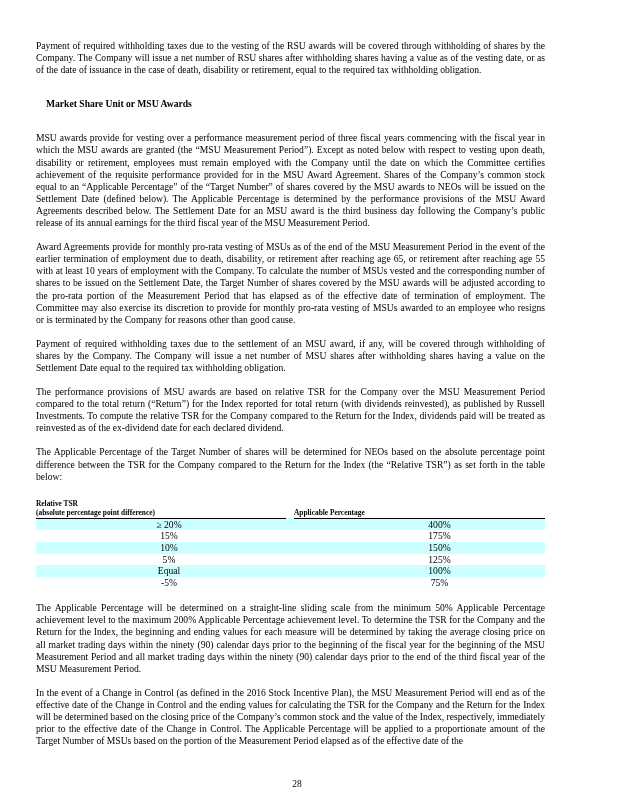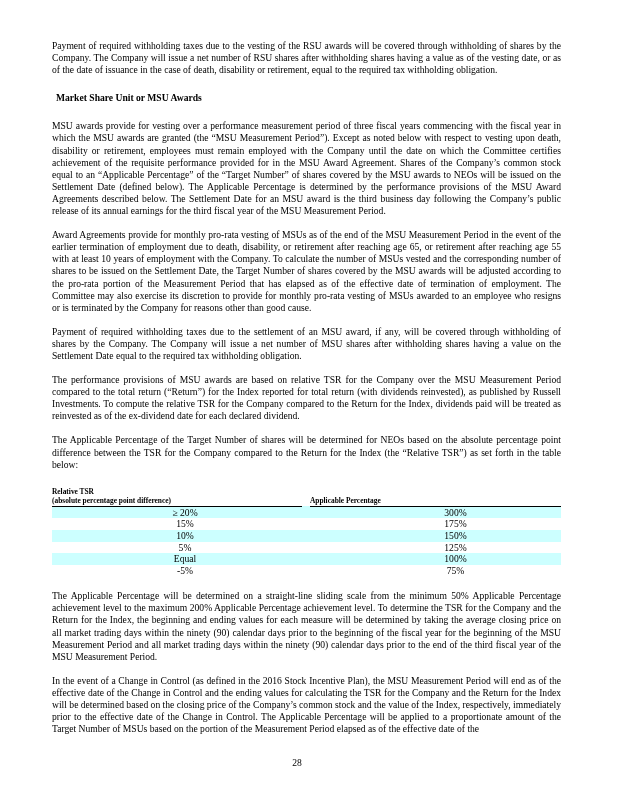--- a/index.html
+++ b/index.html
@@ -1,45 +1,45 @@
 <!DOCTYPE html>
 <html><head>
   <meta charset="utf-8">
   <style>
     html, body { margin: 0; padding: 0; background: #ffffff; }
     body {
       width: 618px; height: 800px; position: relative; overflow: hidden;
       font-family: "Liberation Serif", "DejaVu Serif", serif;
       color: #000;
     }
-    .page { position: absolute; left: 52px; top: 40px; width: 509px; }
+    .page { position: absolute; left: 36px; top: 40px; width: 509px; }
     p.body {
       margin: 0; font-size: 9.6px; line-height: 12.1px;
       text-align: justify; text-align-last: left;
     }
     .gap { height: 12px; }
     h3.section {
-      margin: 4px; font-size: 9.6px; line-height: 12.1px; font-weight: bold;
+      margin: 10px; font-size: 9.6px; line-height: 12.1px; font-weight: bold;
     }
     .tsr-table { width: 509px; margin-top: 16px; border-collapse: collapse; table-layout: fixed; }
     .tsr-table th {
       font-size: 7.4px; font-weight: bold; line-height: 9px; padding: 0 0 1px 0;
       vertical-align: bottom; text-align: left;
     }
     .tsr-table th.c1 { width: 250px; border-bottom: 1.5px solid #000; }
     .tsr-table th.sp { width: 8px; }
     .tsr-table th.c2 { border-bottom: 1.5px solid #000; }
     .tsr-table td {
       font-size: 9.6px; line-height: 11.6px; height: 11.6px; padding: 0; text-align: center;
     }
     .tsr-table tr.shade td { background: #ccffff; }
     .tsr-table td.c1 { padding-left: 16px; }
     .tsr-table td.c2 { padding-left: 40px; }
     .page-number {
-      position: absolute; left: 0; width: 594px; top: 757px; text-align: center;
+      position: absolute; left: 0; width: 594px; top: 778px; text-align: center;
       font-size: 9.6px;
     }
   </style>
 </head>
 <body>
 
 <div class="page">
   <p class="body">Payment of required withholding taxes due to the vesting of the RSU awards will be covered through withholding of shares by the Company. The Company will issue a net number of RSU shares after withholding shares having a value as of the vesting date, or as of the date of issuance in the case of death, disability or retirement, equal to the required tax withholding obligation.</p>
   <div class="gap"></div>
   <h3 class="section">Market Share Unit or MSU Awards</h3>
@@ -62,21 +62,21 @@
           <span>(absolute percentage point difference)</span>
         </th>
         <th class="sp"></th>
         <th class="c2">Applicable Percentage</th>
       </tr>
     </thead>
     <tbody>
       <tr class="shade">
         <td class="c1">≥ 20%</td>
         <td></td>
-        <td class="c2">300%</td>
+        <td class="c2">400%</td>
       </tr>
       <tr>
         <td class="c1">15%</td>
         <td></td>
         <td class="c2">175%</td>
       </tr>
       <tr class="shade">
         <td class="c1">10%</td>
         <td></td>
         <td class="c2">150%</td>

